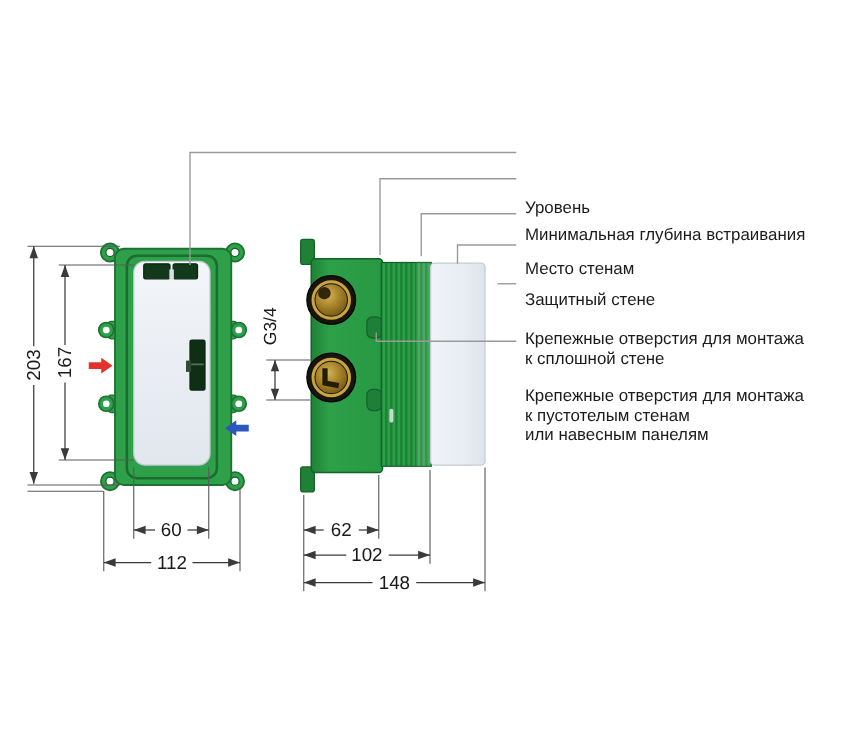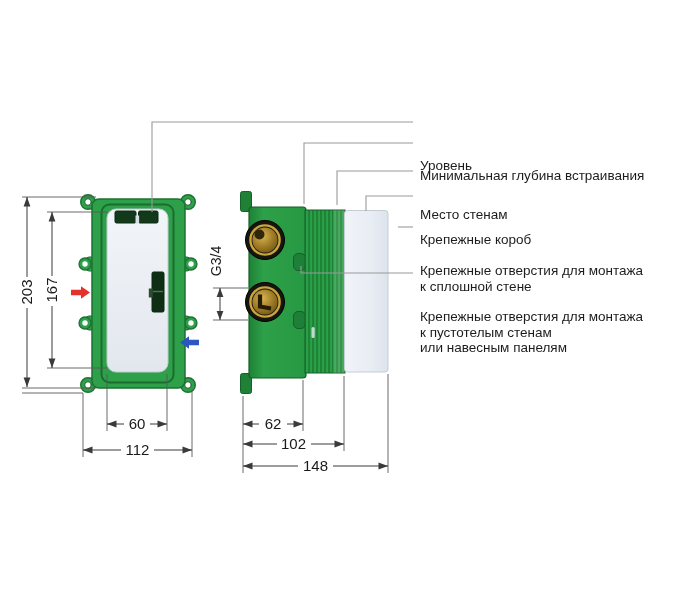--- a/index.html
+++ b/index.html
@@ -216,22 +216,22 @@
       <line x1="243" y1="466" x2="298" y2="466"></line>
           <line x1="333" y1="466" x2="388" y2="466"></line>
       <polygon points="243,466 252.5,462.6 252.5,469.4" stroke="none"></polygon>
       <polygon points="388,466 378.5,462.6 378.5,469.4" stroke="none"></polygon>
       <text class="dim-text" text-anchor="middle" stroke="none" x="315.5" y="471">148</text>
     </g>
   </g>
 </svg>
 
 <div class="callout" style="top:114px">Уровень</div>
-<div class="callout" style="top:124px">Минимальная глубина встраивания</div>
+<div class="callout" style="top:136px">Минимальная глубина встраивания</div>
 <div class="callout" style="top:163px">Место стенам</div>
-<div class="callout" style="top:188px">Крепежные короб</div>
+<div class="callout" style="top:188px">Защитный стене</div>
 <div class="callout" style="top:219px">Крепежные отверстия для монтажа
 к сплошной стене</div>
 <div class="callout" style="top:265px">Крепежные отверстия для монтажа
 к пустотелым стенам
 или навесным панелям</div>
 
 </div>
 
 </body></html>

